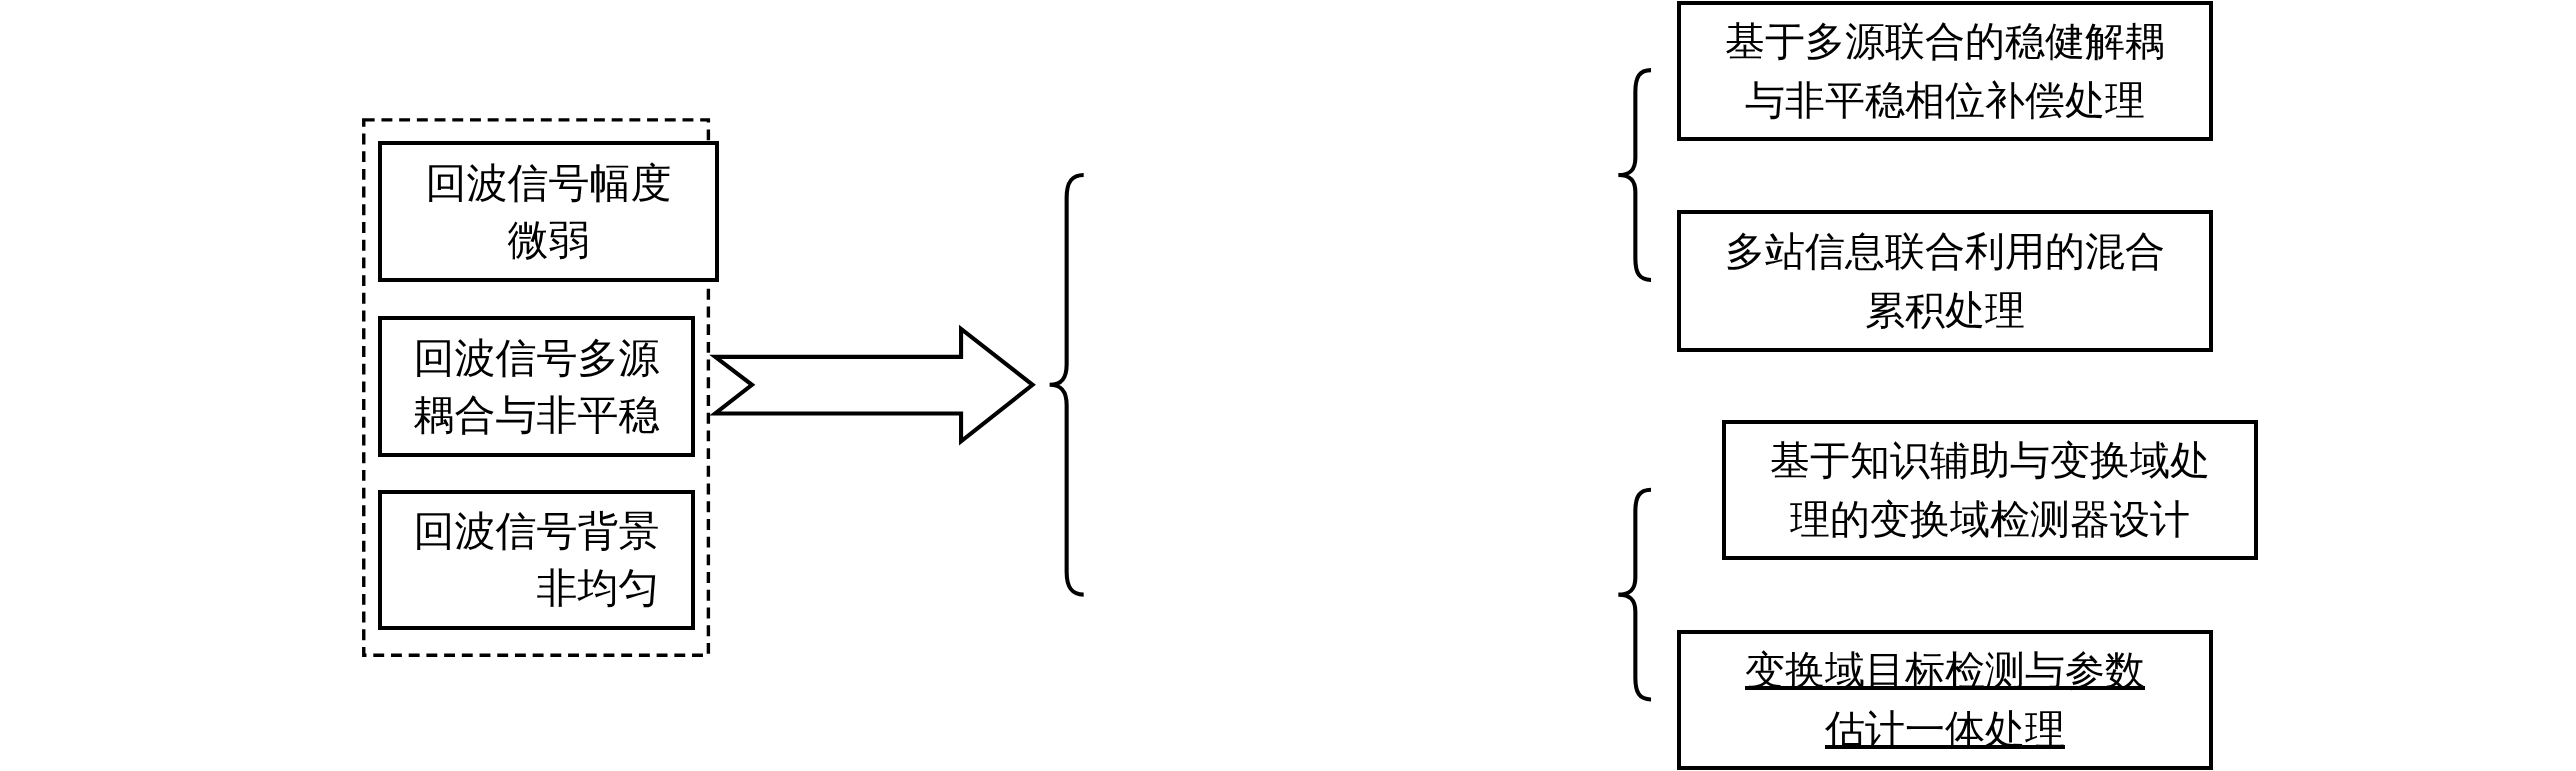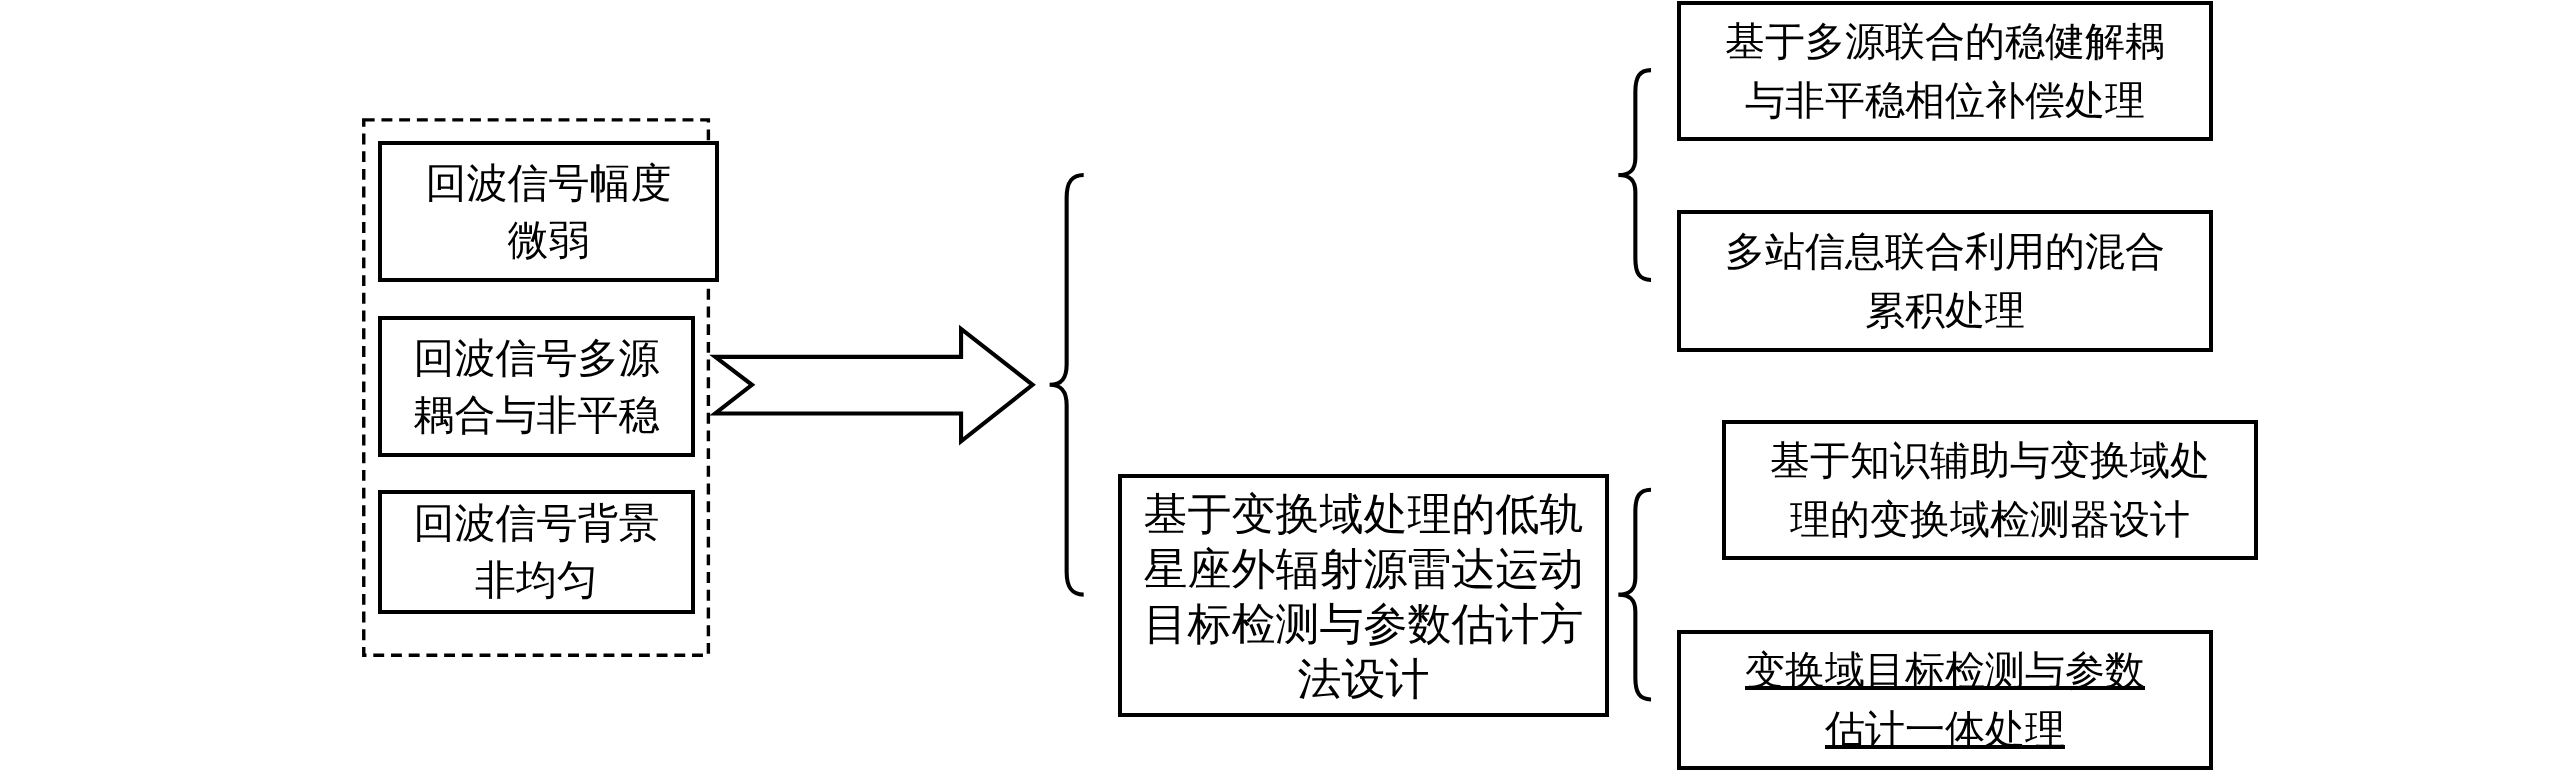--- a/index.html
+++ b/index.html
@@ -34,32 +34,26 @@
   </svg>
 
   <div class="box small" style="left:378px; top:141px; width:341px; height:141px;">
     <span class="txt">回波信号幅度
 微弱</span>
   </div>
   <div class="box small" style="left:378px; top:316px; width:317px; height:141px;">
     <span class="txt">回波信号多源
 耦合与非平稳</span>
   </div>
-  <div class="box small" style="left:378px; top:490px; width:317px; height:124px;">
+  <div class="box small" style="left:378px; top:490px; width:317px; height:140px;text-align:right;">
     <span class="txt">回波信号背景
 非均匀</span>
   </div>
 
 
-  <div class="box" style="left:1118px; top:474px; width:491px; height:243px;">
-    <span class="txt">基于变换域处理的低轨
-星座外辐射源雷达运动
-目标检测与参数估计方
-法设计</span>
-  </div>
 
   <div class="box right" style="left:1677px; top:1.4px; width:536px; height:140px;">
     <span class="txt">基于多源联合的稳健解耦
 与非平稳相位补偿处理</span>
   </div>
   <div class="box right" style="left:1677px; top:210px; width:536px; height:142px;">
     <span class="txt">多站信息联合利用的混合
 累积处理</span>
   </div>
   <div class="box right" style="left:1677px; top:420px; width:536px; height:140px;margin-left:45px;">

